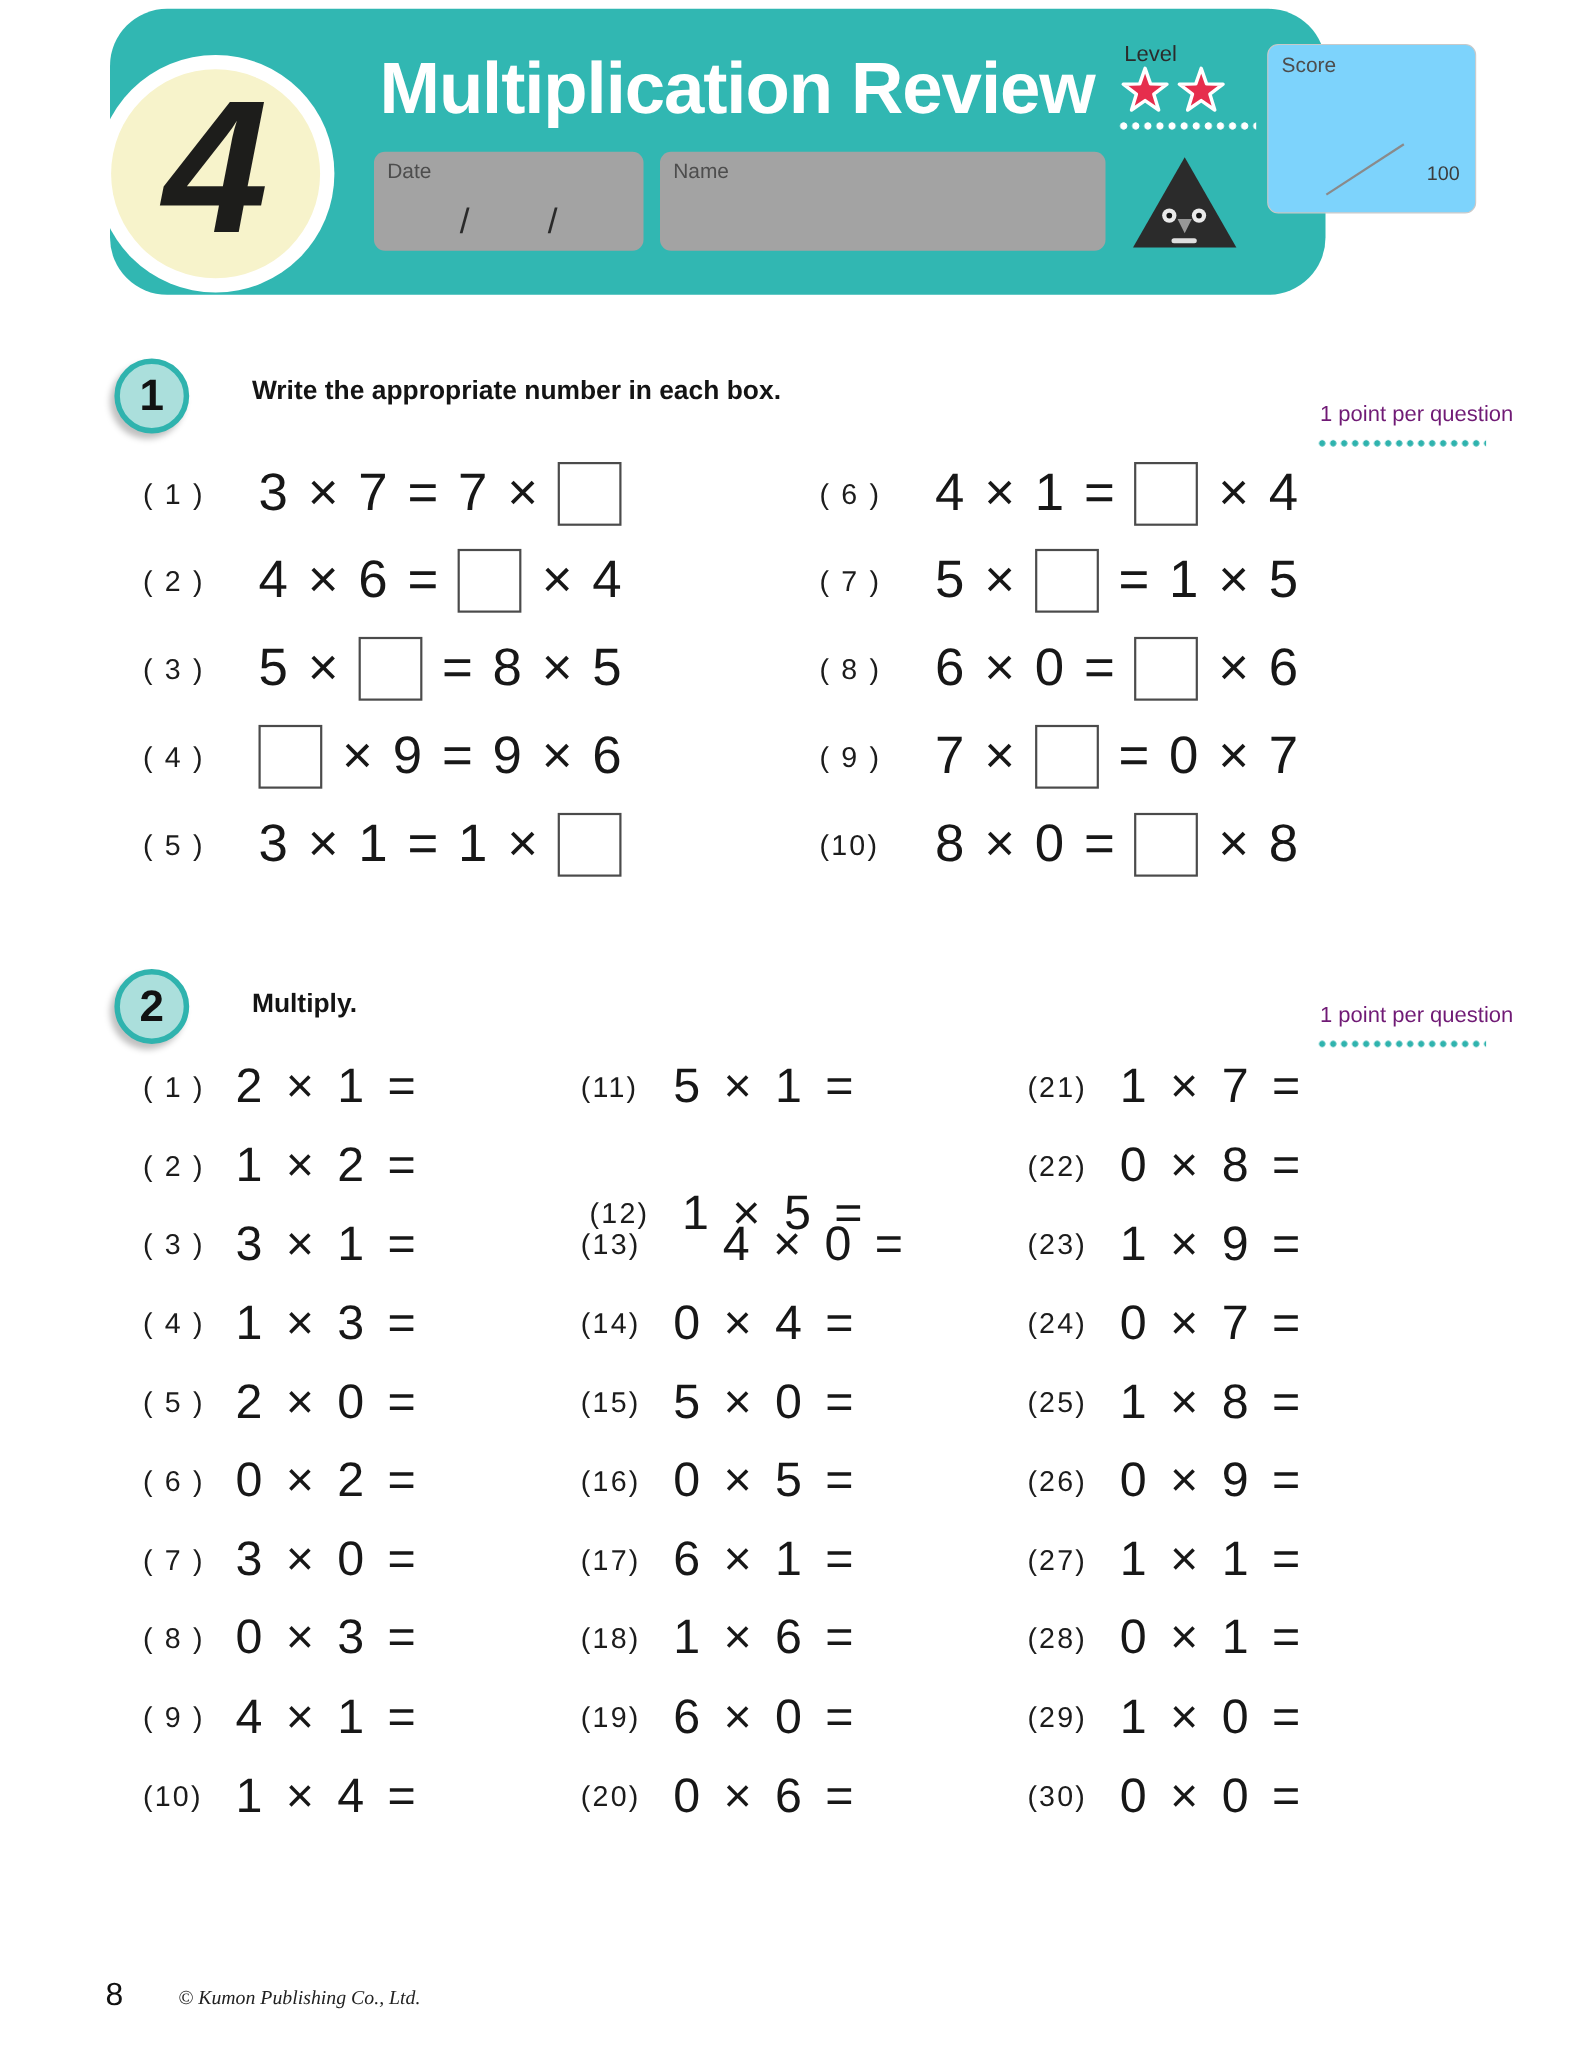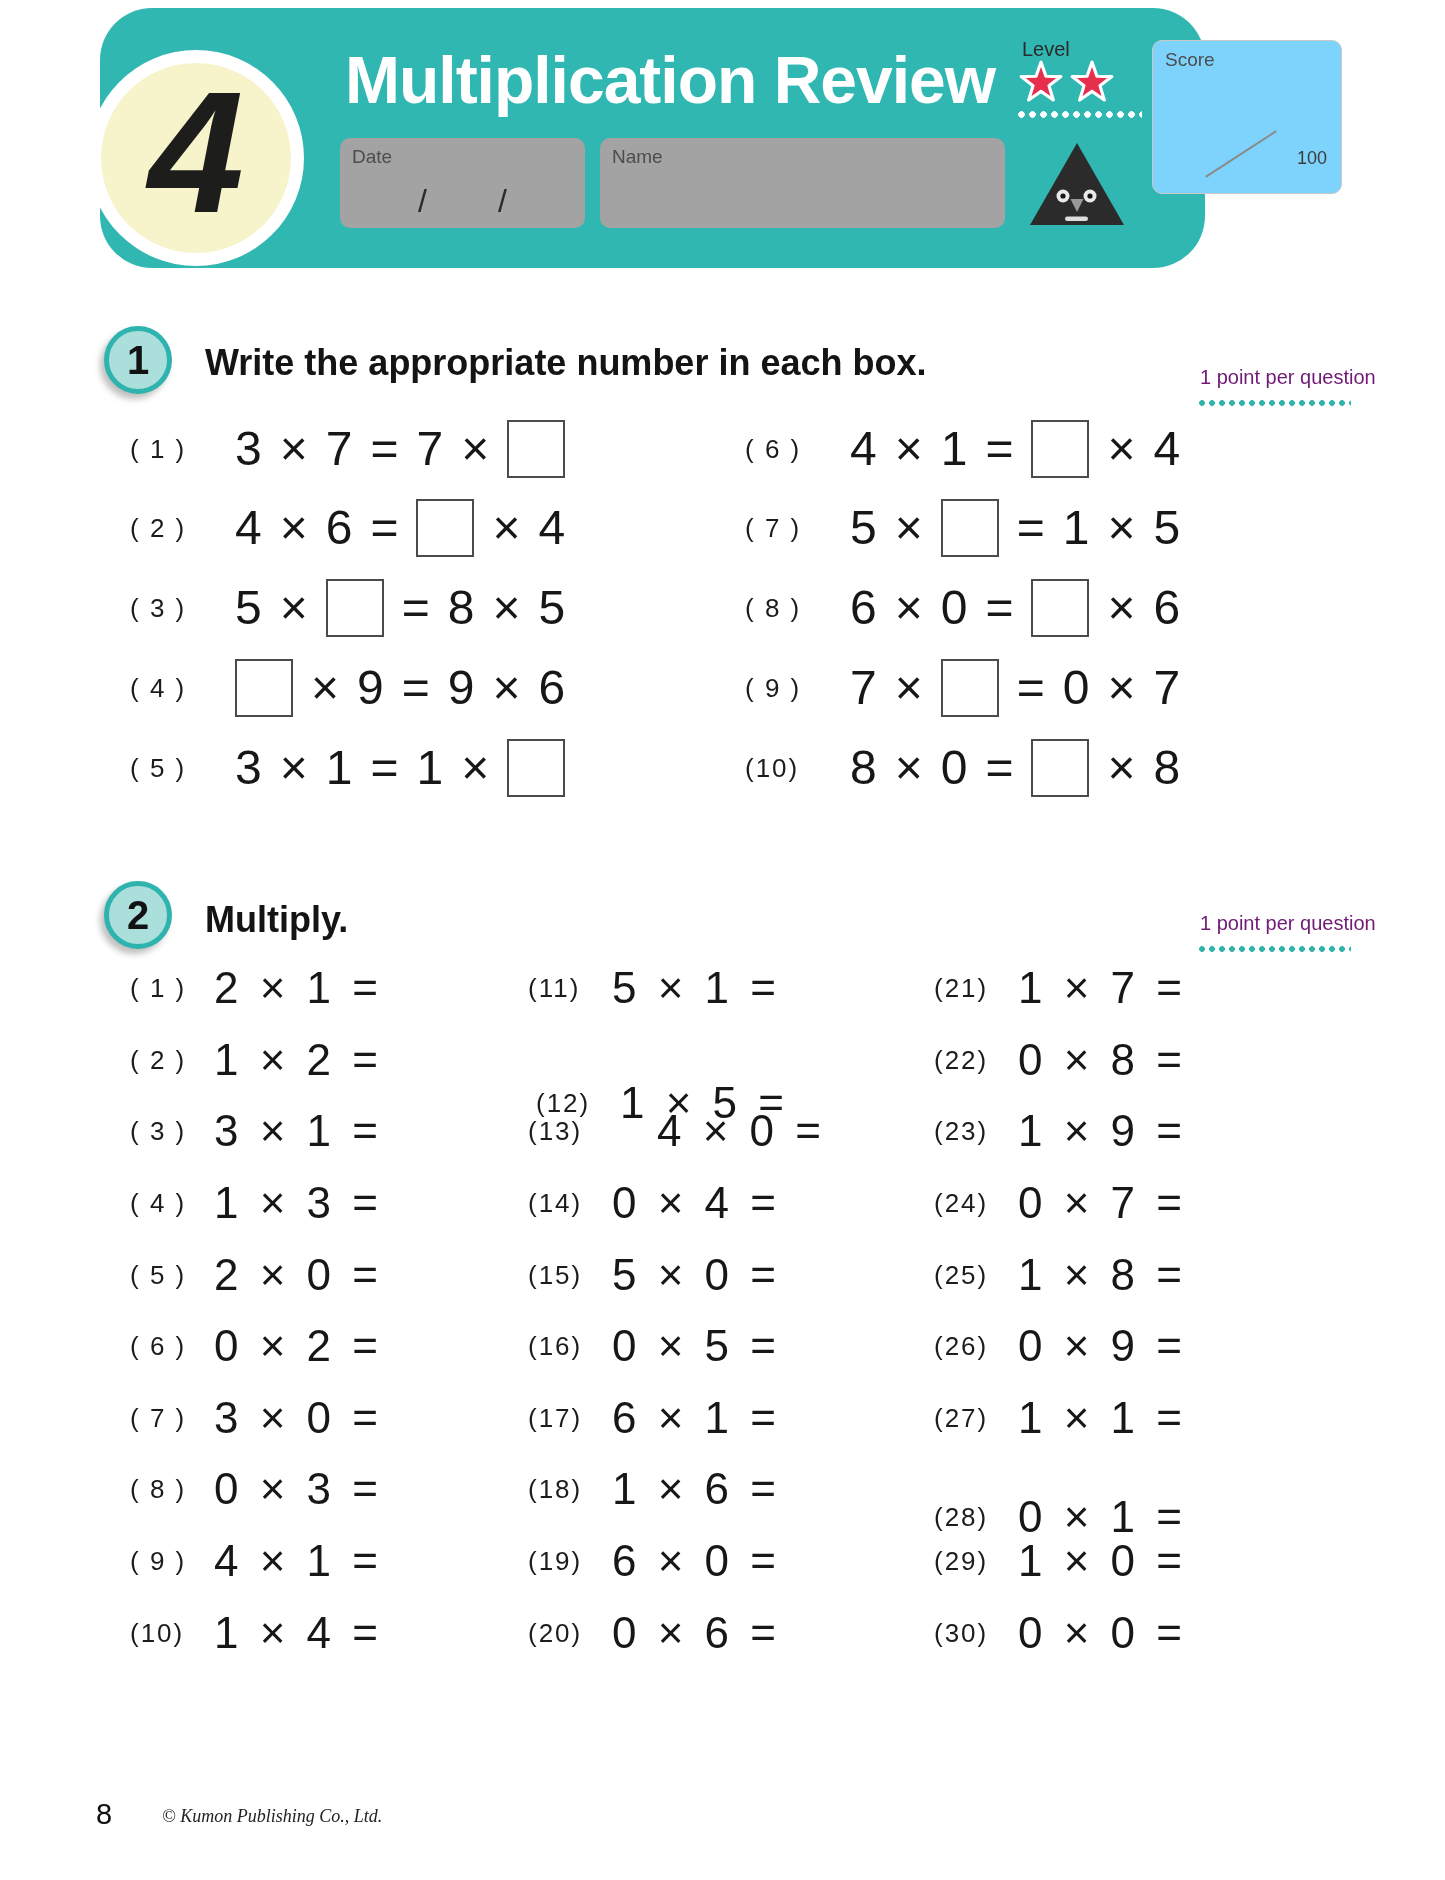--- a/index.html
+++ b/index.html
@@ -35,21 +35,21 @@
   .score-slash{position:absolute;left:46px;top:112px;width:84px;border-top:2px solid #8a8a8a;
                transform:rotate(-33deg);}
   .score-denom{position:absolute;right:14px;bottom:24px;font-size:18px;color:#3c3c3c;}
 
   
   .sec-badge{position:absolute;width:58px;height:58px;border-radius:50%;background:#abdfdc;
              border:5px solid #2fb3ae;box-shadow:-4px 5px 6px rgba(0,0,0,.25);
              display:flex;align-items:center;justify-content:center;
              font-size:40px;font-weight:800;color:#121212;}
   .badge1{left:104px;top:326px;} .badge2{left:104px;top:881px;}
-  .sec-title{position:absolute;font-size:36px;font-weight:800;color:#141414;white-space:nowrap;}
+  .sec-title{position:absolute;font-size:24px;font-weight:800;color:#141414;white-space:nowrap;margin-left:24px;}
   .t1{left:205px;top:342px;} .t2{left:205px;top:899px;}
   .points-note{position:absolute;font-size:20px;color:#701a75;white-space:nowrap;}
   .n1{left:1200px;top:366px;} .n2{left:1200px;top:912px;}
   .dotted-teal{position:absolute;width:154px;height:8px;
     background-image:radial-gradient(circle,#2fb3ae 2.6px,transparent 3.1px);
     background-size:10px 8px;background-repeat:repeat-x;}
   .d1{left:1197px;top:399px;} .d2{left:1197px;top:945px;}
 
   
   .prow{position:absolute;height:58px;display:flex;align-items:center;}
@@ -351,21 +351,21 @@
         <span class="pexpr2">1 × 8 =</span>
       </div>
       <div class="prow" style="top: 1317px; left: 934px;">
         <span class="pnum w2">(26)</span>
         <span class="pexpr2">0 × 9 =</span>
       </div>
       <div class="prow" style="top: 1389px; left: 934px;">
         <span class="pnum w2">(27)</span>
         <span class="pexpr2">1 × 1 =</span>
       </div>
-      <div class="prow" style="top: 1460px; left: 934px; margin-top: 28px;">
+      <div class="prow" style="top: 1460px; left: 934px;">
         <span class="pnum w2">(28)</span>
         <span class="pexpr2">0 × 1 =</span>
       </div>
       <div class="prow" style="top: 1532px; left: 934px;">
         <span class="pnum w2">(29)</span>
         <span class="pexpr2">1 × 0 =</span>
       </div>
       <div class="prow" style="top: 1604px; left: 934px;">
         <span class="pnum w2">(30)</span>
         <span class="pexpr2">0 × 0 =</span>

